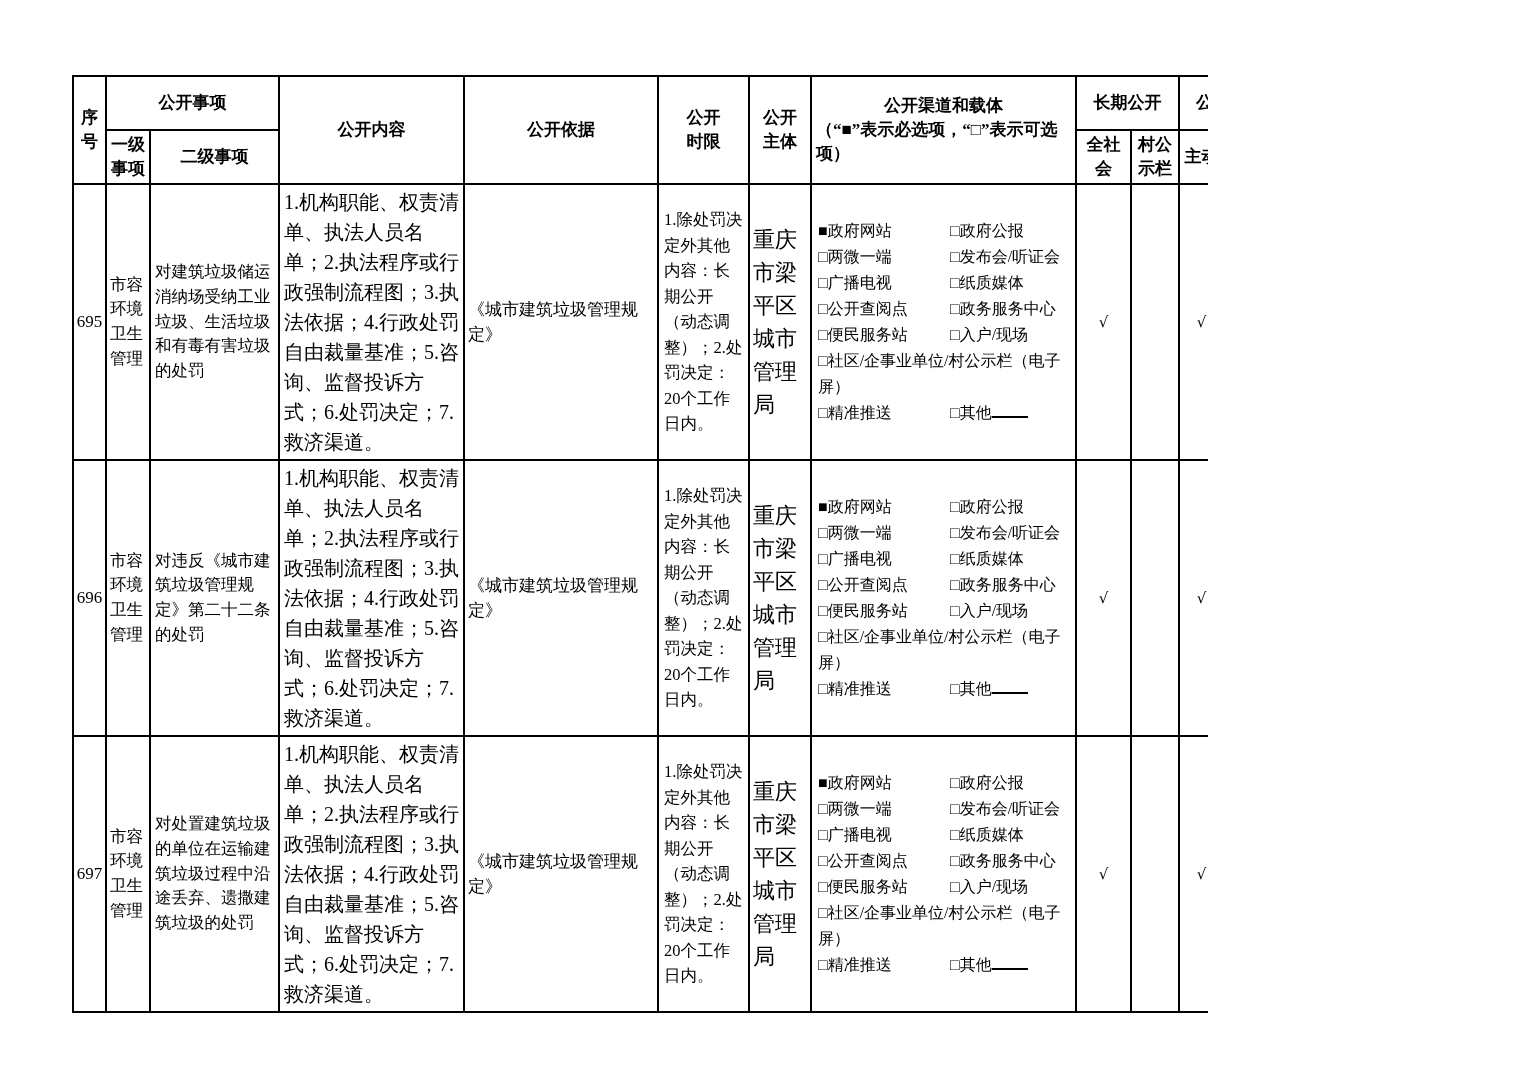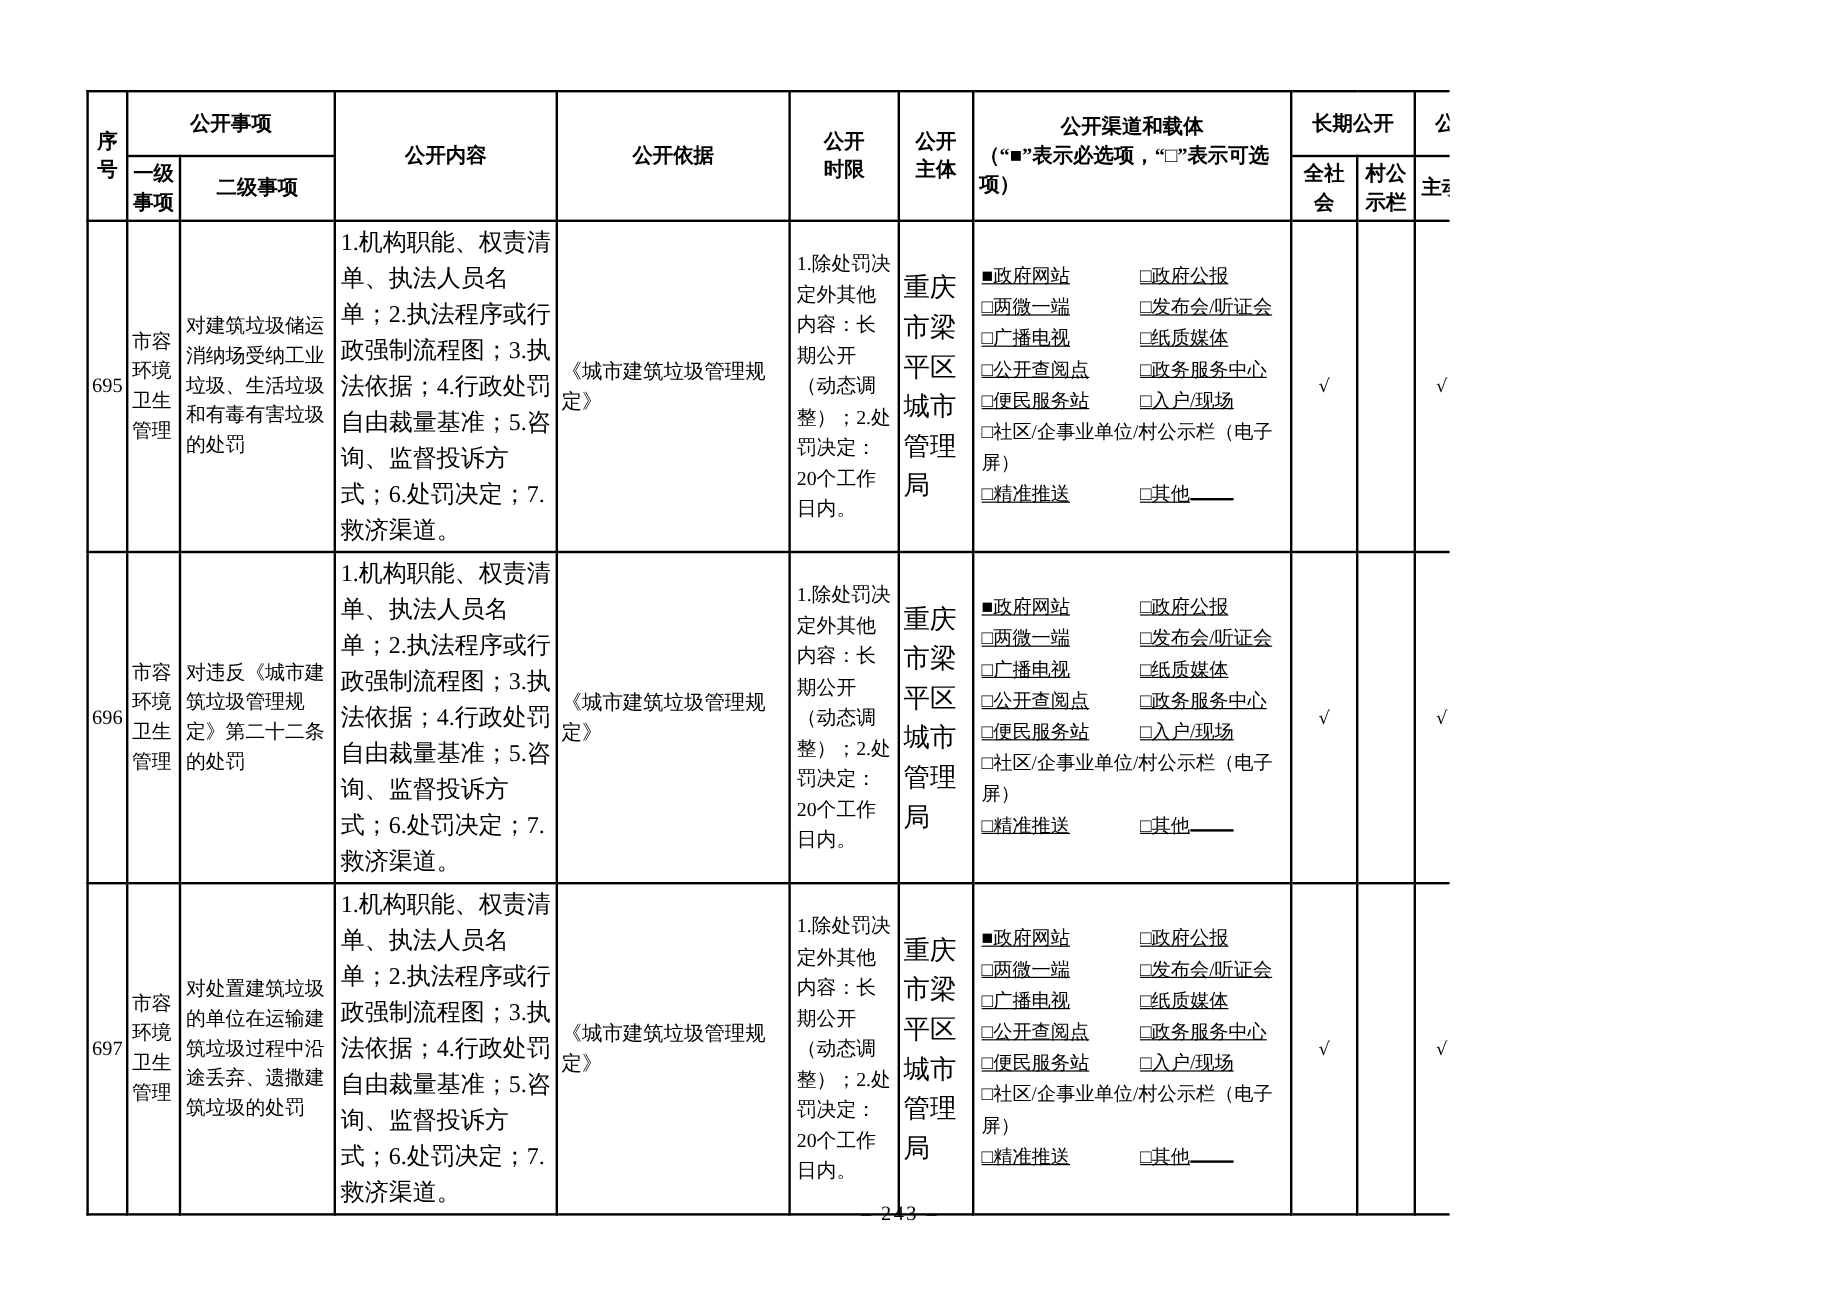--- a/index.html
+++ b/index.html
@@ -45,21 +45,21 @@
   td.c-lv1     { font-size: 16.5px; padding: 2px 3px; line-height: 1.5; }
   td.c-lv2     { font-size: 16.5px; padding: 2px 4px; line-height: 1.5; }
   td.c-content { font-size: 20px; padding: 2px 4px; line-height: 1.5; }
   td.c-basis   { font-size: 17px;   padding: 2px 3px; line-height: 1.5; word-break: break-all; line-break: anywhere; }
   td.c-time    { font-size: 16.5px; padding: 2px 5px; line-height: 1.55; margin-left: 36px; }
   td.c-subject { font-size: 22px; padding: 2px 3px; line-height: 1.5; }
   td.c-chan    { font-size: 16px;   padding: 4px 2px 4px 6px; line-height: 1.62; }
   td.c-check   { text-align: center; font-size: 15px; font-family: "DejaVu Sans", sans-serif; }
 
   .chan-line { display: grid; grid-template-columns: 132px auto; }
-  .chan-item { white-space: nowrap; text-decoration: underline; }
+  .chan-item { white-space: nowrap; }
   .uline {
     display: inline-block;
     width: 36px;
     height: 0.95em;
     border-bottom: 2px solid #000;
   }
   .page-num {
     position: absolute;
     left: 72px;
     top: 1002px;
@@ -256,14 +256,13 @@
       <td class="c-check"></td>
       <td class="c-check">√</td>
       <td class="c-check"></td>
       <td class="c-check"></td>
       <td class="c-check">√</td>
       <td class="c-check"></td>
     </tr>
   </tbody>
     </table>
 
-  <div class="page-num">– 243 –</div>
 </div>
 
 </body></html>

